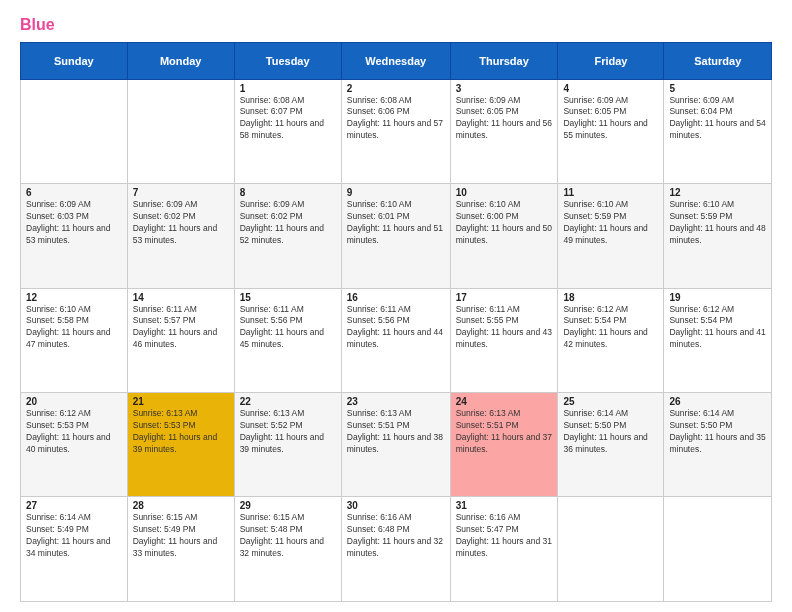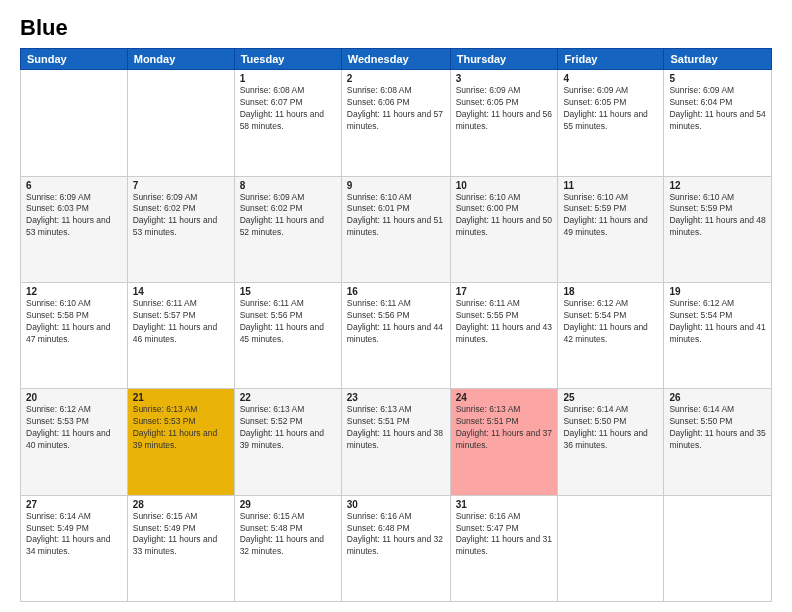--- a/index.html
+++ b/index.html
@@ -57,22 +57,22 @@
     }
     .calendar {
       flex: 1;
       border-collapse: collapse;
       width: 100%;
       font-size: 9.5px;
     }
     .calendar th {
       background-color: #1565c0;
       color: #fff;
-      text-align: left;
-      padding: 4px 6px;
+      text-align: center;
+      padding: 12px 6px;
       font-size: 11px;
       border: 1px solid #0d47a1;
     }
     .calendar td {
       border: 1px solid #ccc;
       vertical-align: top;
       padding: 3px 5px;
       width: 113px;
       background: #fff;
     }
@@ -95,21 +95,21 @@
     }
   </style>
 </head>
 <body>
 
 <div class="page">
   <div class="header">
     <div class="logo">
       <div>
         <div style="display:flex;justify-content:center;">
-          <span class="logo-text" style="color:#000000;font-size:22px;font-weight:bold;">Blue</span>
+          <span class="logo-text" style="color:#ec4899;font-size:16px;font-weight:bold;">Blue</span>
         </div>
       </div>
     </div>
     <div class="title-block">
       <div class="month-title"></div>
       <div class="location"></div>
     </div>
   </div>
 
   <table class="calendar">

